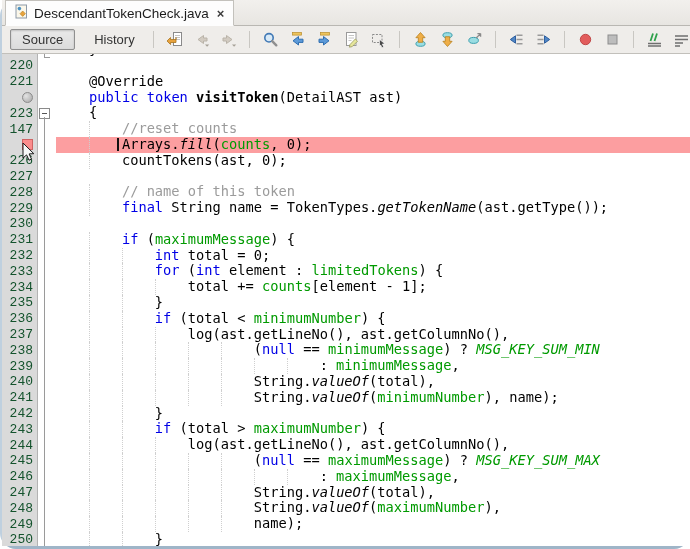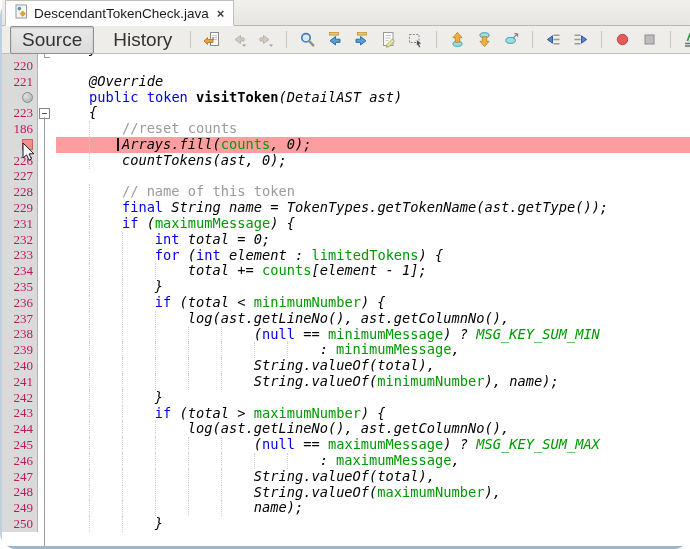--- a/index.html
+++ b/index.html
@@ -12,49 +12,49 @@
   #tabbar{height:26px;background:linear-gradient(#f2f0ed,#e7e5e1);box-shadow:inset 0 -1px 0 #b9b7b2;
           display:flex;align-items:stretch;flex:none;}
   .tab{margin-left:3px;display:flex;align-items:center;gap:6px;padding:0 9px;background:#fdfdfd;
        border:1px solid #c3c1bc;border-bottom:1px solid #fdfdfd;cursor:default;}
   .tab-title{font-size:13.5px;color:#1c1c1c;}
   .tab-close{font-size:13px;font-weight:bold;color:#3c3c3c;padding-left:2px;cursor:default;}
 
   
   #toolbar{height:27px;background:#efedea;border-bottom:1px solid #c2c0bb;display:flex;
            align-items:center;flex:none;}
-  .tb-text-btn{font-size:19px;color:#333;padding:2px 11px;margin-left:8px;border-radius:2px;}
+  .tb-text-btn{font-size:13px;color:#333;padding:2px 11px;margin-left:8px;border-radius:2px;}
   .tb-text-btn.pressed{border:1px solid #8f8f8f;background:linear-gradient(#e9e9e9,#dcdcdc);
                        box-shadow:inset 0 1px 2px rgba(0,0,0,.18);}
   .tb-sep{width:1px;height:17px;background:#c9c7c2;margin:0 7px;flex:none;}
   #toolbar-icons{display:flex;align-items:center;}
   .tb-btn{width:23px;height:22px;display:flex;align-items:center;justify-content:center;flex:none;
           margin:0 2px;border-radius:2px;}
   .tb-btn.disabled{opacity:.85;}
 
   
   #editor{flex:1;background:#fff;position:relative;overflow:hidden;}
   #rows{margin-top:-11.8px;}
   .row{height:15.8px;display:flex;align-items:stretch;}
   .gut{width:36px;flex:none;background:#dadada;border-right:1px solid #b3b3b3;display:flex;
        align-items:center;justify-content:flex-end;padding-right:4px;box-sizing:border-box;}
-  .lnum{font-family:Liberation Serif, serif;font-size:13px;color:#be185d;}
+  .lnum{font-family:Liberation Mono, monospace;font-size:13px;color:#14532d;}
   .glyph-circle{width:9px;height:9px;border-radius:50%;flex:none;
        background:radial-gradient(circle at 3px 3px,#e3e3e3,#a6a6a6);border:1px solid #8b8b8b;}
   .glyph-bp{width:9px;height:9px;flex:none;background:var(--bp-icon);border:1px solid #cf6464;}
   .fold{width:18px;flex:none;background:#fff;position:relative;}
   .fold-box{position:absolute;left:1px;top:3px;width:9px;height:9px;background:#fff;
             border:1px solid #8a8a8a;}
   .fold-box:after{content:"";position:absolute;left:2px;top:3.5px;width:5px;height:1px;background:#555;}
   .code{flex:1;font-family:"DejaVu Sans Mono","Liberation Mono",monospace;font-size:13.7px;
         line-height:15.8px;white-space:pre;position:relative;color:#000;}
   .code.hl{background:var(--bp-row);}
   .ind{display:inline-block;width:4ch;height:15.8px;box-sizing:border-box;vertical-align:top;}
   .ind + .ind{border-left:1px dotted #cfcfcf;}
-  .tk-p{color:#000;font-style:italic;}
+  .tk-p{color:#000;}
   .tk-k{color:var(--kw);}
   .tk-c{color:var(--com);}
   .tk-f{color:var(--fld);}
   .tk-sf{color:var(--fld);font-style:italic;}
   .tk-sm{font-style:italic;}
   .tk-d{font-weight:bold;}
   .caret{position:absolute;left:calc(8ch - 5px);top:1px;width:2px;height:13px;background:#111;}
 
   
   #fold-vline{position:absolute;left:42px;top:63px;bottom:0;width:1px;background:#9a9a9a;}
@@ -229,21 +229,21 @@
           <div class="gut">
             <span class="lnum">223</span>
           </div>
           <div class="fold">
             <div class="fold-box"></div>
           </div>
           <div class="code"><span class="ind"></span><span class="tk-p">{</span></div>
         </div>
         <div class="row">
           <div class="gut">
-            <span class="lnum">186</span>
+            <span class="lnum">147</span>
           </div>
           <div class="fold"></div>
           <div class="code"><span class="ind"></span><span class="ind"></span><span class="tk-c">//reset counts</span></div>
         </div>
         <div class="row">
           <div class="gut">
             <div class="glyph-bp"></div>
           </div>
           <div class="fold"></div>
           <div class="code hl"><span class="ind"></span><span class="ind"></span><span class="tk-p">Arrays.</span><span class="tk-sm">fill</span><span class="tk-p">(</span><span class="tk-f">counts</span><span class="tk-p">, 0);</span><span class="caret"></span></div>
@@ -268,20 +268,27 @@
           </div>
           <div class="fold"></div>
           <div class="code"><span class="ind"></span><span class="ind"></span><span class="tk-c">// name of this token</span></div>
         </div>
         <div class="row">
           <div class="gut">
             <span class="lnum">229</span>
           </div>
           <div class="fold"></div>
           <div class="code"><span class="ind"></span><span class="ind"></span><span class="tk-k">final</span><span class="tk-p"> String name = TokenTypes.</span><span class="tk-sm">getTokenName</span><span class="tk-p">(ast.getType());</span></div>
+        </div>
+        <div class="row">
+          <div class="gut">
+            <span class="lnum">230</span>
+          </div>
+          <div class="fold"></div>
+          <div class="code"></div>
         </div>
         <div class="row">
           <div class="gut">
             <span class="lnum">231</span>
           </div>
           <div class="fold"></div>
           <div class="code"><span class="ind"></span><span class="ind"></span><span class="tk-k">if</span><span class="tk-p"> (</span><span class="tk-f">maximumMessage</span><span class="tk-p">) {</span></div>
         </div>
         <div class="row">
           <div class="gut">

